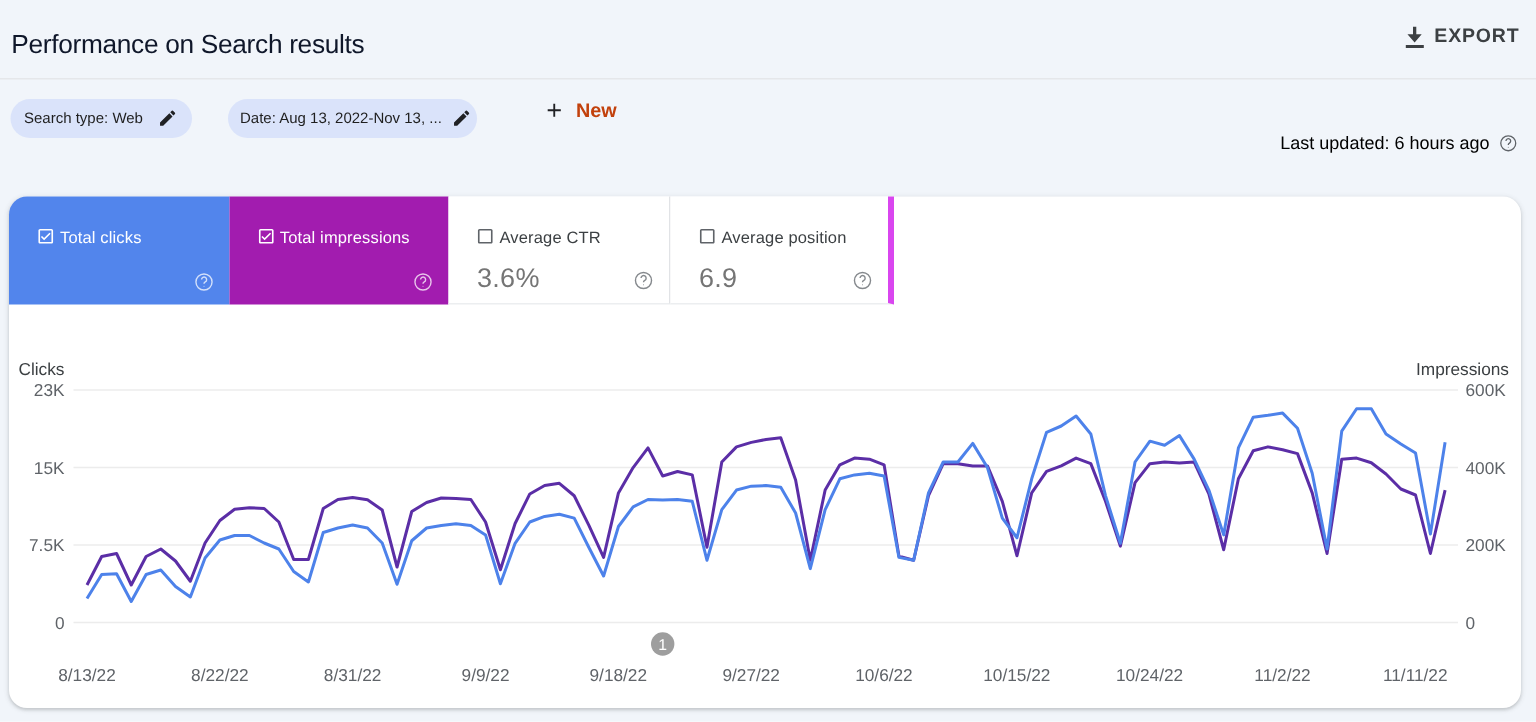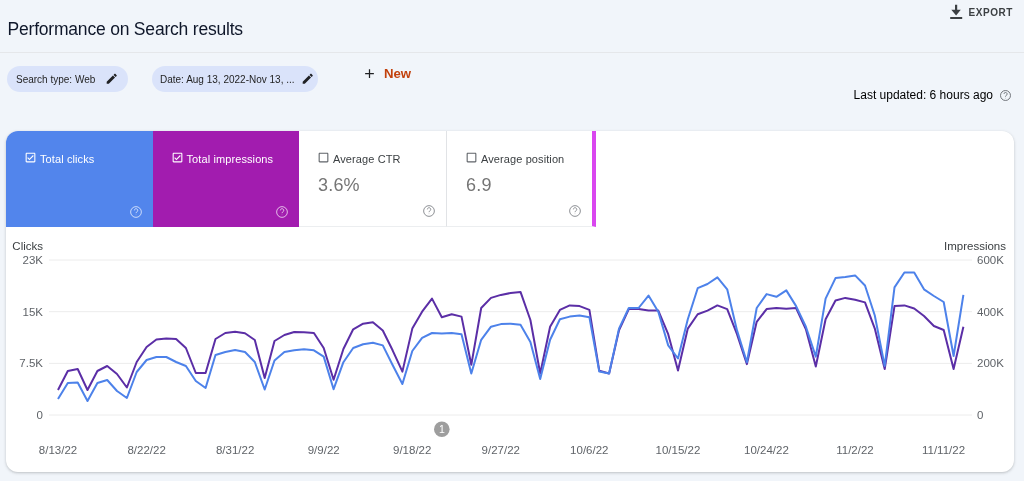--- a/index.html
+++ b/index.html
@@ -1,33 +1,33 @@
 <!DOCTYPE html>
 <html><head>
 <meta charset="utf-8">
 <style>
   * { margin:0; padding:0; box-sizing:border-box; }
   html,body { width:1024px; height:481px; background:#f1f5fa; font-family:"Liberation Sans",sans-serif; overflow:hidden; }
   .abs { position:absolute; }
   #title { left:7.5px; top:19px; font-size:17.5px; color:#0f172a; letter-spacing:-0.2px; }
-  #export { right:11px; top:4px; font-size:10px; font-weight:bold; color:#3c4043; letter-spacing:0.55px; }
+  #export { right:11px; top:16px; font-size:13px; font-weight:bold; color:#3c4043; letter-spacing:0.55px; }
   #export svg { vertical-align:-3.5px; margin-right:6px; }
   #hdiv { left:0; top:52px; width:1024px; height:1px; background:#e5e7ea; }
   .chip { top:66px; height:26px; background:#dae3fa; border-radius:13px; font-size:10px; color:#1f1f1f; display:inline-flex; align-items:center; white-space:nowrap; }
   #chip1 { left:7px; padding:0 9px; }
   #chip1 svg { margin-left:10px; }
   #chip2 { left:152px; padding:0 4px 0 8px; }
   #chip2 svg { margin-left:6px; }
   #newbtn { left:362px; top:66px; height:26px; display:inline-flex; align-items:flex-start; font-size:13.2px; font-weight:bold; color:#c2410c; }
   #newbtn svg { margin-right:7px; }
   #lastupd { right:12px; top:88px; font-size:12px; color:#000000; }
   #lastupd svg { vertical-align:-2.5px; margin-left:6px; }
   #card { left:6px; top:131px; width:1008px; height:341px; background:#fff; border-radius:12px;
           box-shadow:0 1px 2px rgba(60,64,67,.18), 0 1px 3px 1px rgba(60,64,67,.08); }
-  .tile { top:131px; height:96px; }
+  .tile { top:131px; height:72px; }
   .tile .cb { position:absolute; left:18px; top:20px; }
   .tile .lbl { position:absolute; left:34px; top:22px; font-size:11px; line-height:12px; letter-spacing:0.1px; }
   .tile .num { position:absolute; left:19px; top:32px; font-size:27.5px; line-height:44px; letter-spacing:0.2px; }
   .tile.off .num { font-size:18px; }
   .tile .q { position:absolute; right:10px; bottom:8.5px; }
   #tile1 { left:6px; width:146.5px; background:#5285ec; border-radius:12px 0 0 0; color:#fff; }
   #tile2 { left:152.5px; width:146.5px; background:#a21caf; color:#fff; }
   #tile3 { left:299px; width:148px; background:#fff; border-right:1px solid #e1e3e6; border-bottom:1px solid #eceef0; }
   #tile4 { left:447px; width:148.5px; background:#fff; border-right:4px solid #d946ef; border-bottom:1px solid #eceef0; }
   .tile.on .lbl { color:#fff; }

